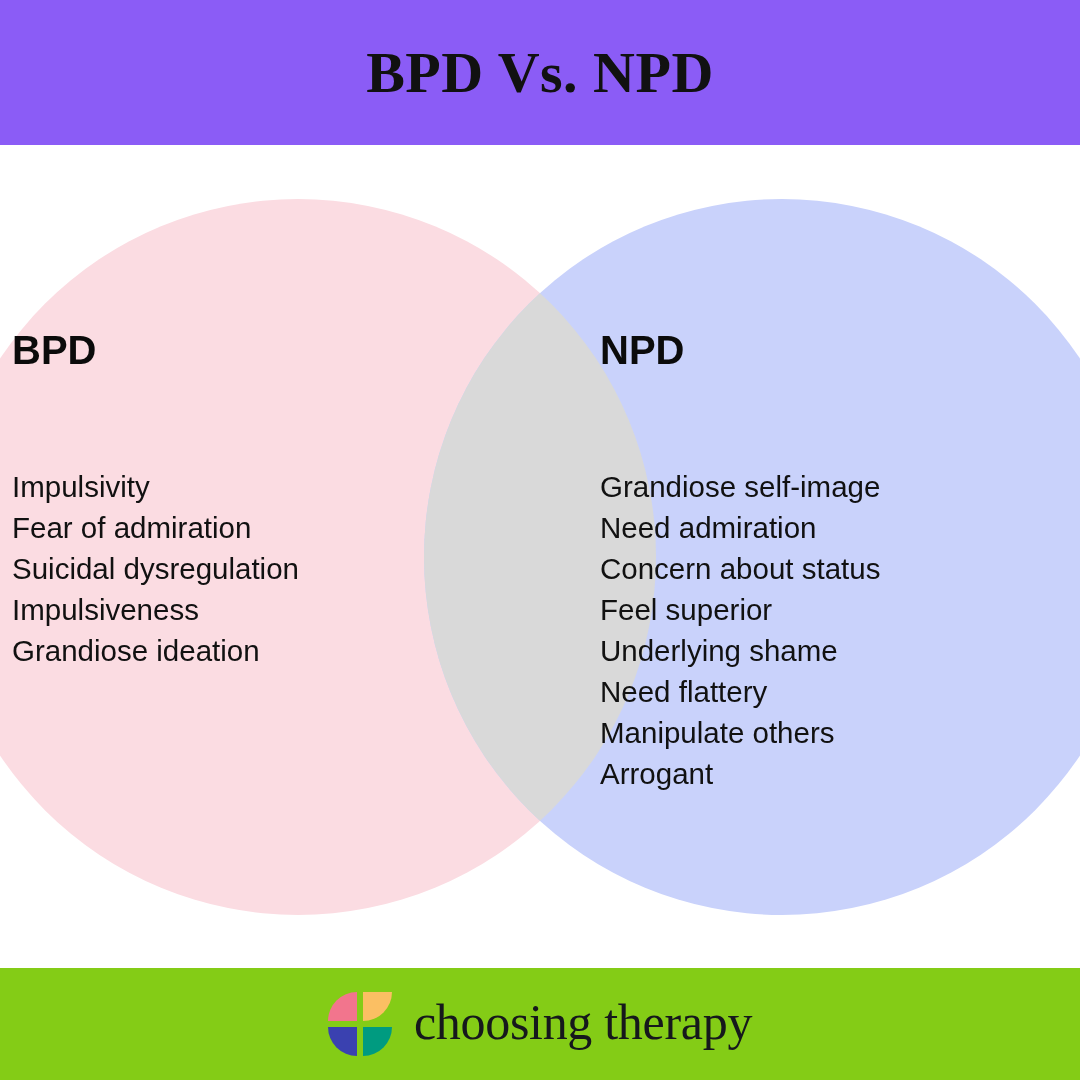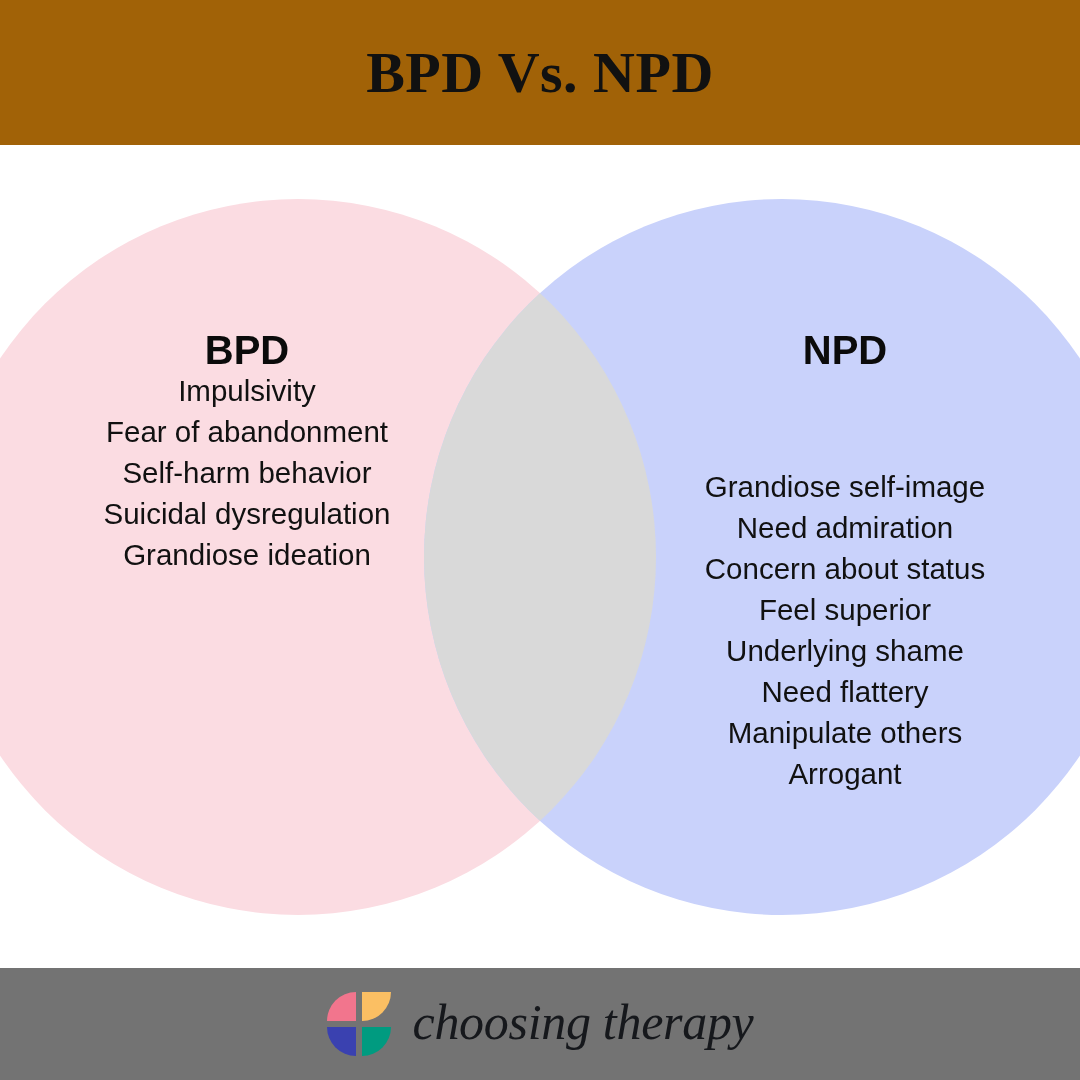--- a/index.html
+++ b/index.html
@@ -63,21 +63,21 @@
     left: 0;
     top: 0;
     width: 1080px;
     height: 823px;
     display: block;
   }
 
   
   .venn-col {
     position: absolute;
-    text-align: center;
+    text-align: left;
     color: #101010;
   }
   .venn-col .col-title {
     font-family: "Liberation Sans", sans-serif;
     font-weight: bold;
     font-size: 40px;
     line-height: 1;
     color: #0b0b0b;
     white-space: nowrap;
   }
@@ -90,21 +90,21 @@
     font-size: 29.5px;
     line-height: 41px;
     color: #111111;
     white-space: nowrap;
   }
 
   #col-bpd   { left: 12px;  top: 185px; width: 470px; }
   #col-both  { left: 310px; top: 185px; width: 460px; }
   #col-npd   { left: 600px; top: 185px; width: 490px; }
 
-  #col-bpd  .col-list  { }
+  #col-bpd  .col-list  { margin-top: 96px; }
   #col-both .col-list  { margin-top: 96px; }
   #col-npd  .col-list  { margin-top: 96px; }
 
   
   .footer-band {
     position: absolute;
     left: 0;
     top: 968px;
     width: 1080px;
     height: 112px;
@@ -146,21 +146,21 @@
     white-space: nowrap;
     line-height: 1;
     padding-bottom: 4px;
   }
 </style>
 </head>
 <body>
 
 <div id="infographic">
 
-  <div class="header-band" style="background: #a16207;">
+  <div class="header-band" style="background: #8b5cf6;">
     <div class="header-title">BPD Vs. NPD</div>
   </div>
 
   <div class="venn-stage">
 
     <svg class="venn-svg" viewBox="0 0 1080 823" preserveAspectRatio="none">
       <defs>
         <clipPath id="clip-left">
           <circle cx="298" cy="412" r="358"></circle>
         </clipPath>
@@ -170,23 +170,23 @@
 
       <circle id="venn-circle-right" cx="782" cy="412" r="358" fill="#c9d2fb"></circle>
 
       <circle id="venn-overlap" cx="782" cy="412" r="358" clip-path="url(#clip-left)" fill="#d9d9d9"></circle>
     </svg>
 
     <div class="venn-col" id="col-bpd">
       <div class="col-title">BPD</div>
       <ul class="col-list">
         <li>Impulsivity</li>
-        <li>Fear of abandonment</li>
-        <li>Self-harm behavior</li>
+        <li>Fear of admiration</li>
         <li>Suicidal dysregulation</li>
+        <li>Impulsiveness</li>
         <li>Grandiose ideation</li>
       </ul>
     </div>
 
 
     <div class="venn-col" id="col-npd">
       <div class="col-title">NPD</div>
       <ul class="col-list">
         <li>Grandiose self-image</li>
         <li>Need admiration</li>
@@ -194,21 +194,21 @@
         <li>Feel superior</li>
         <li>Underlying shame</li>
         <li>Need flattery</li>
         <li>Manipulate others</li>
         <li>Arrogant</li>
       </ul>
     </div>
 
   </div>
 
-  <div class="footer-band" style="background: #737373; font-style: italic;">
+  <div class="footer-band" style="background: #84cc16;">
     <div class="brand">
       <div class="brand-mark">
         <span class="q q-tl" style="background: rgb(242, 117, 141);"></span>
         <span class="q q-tr" style="background: rgb(251, 191, 99);"></span>
         <span class="q q-bl" style="background: rgb(58, 65, 176);"></span>
         <span class="q q-br" style="background: rgb(0, 155, 128);"></span>
       </div>
       <div class="brand-word">choosing therapy</div>
     </div>
   </div>

